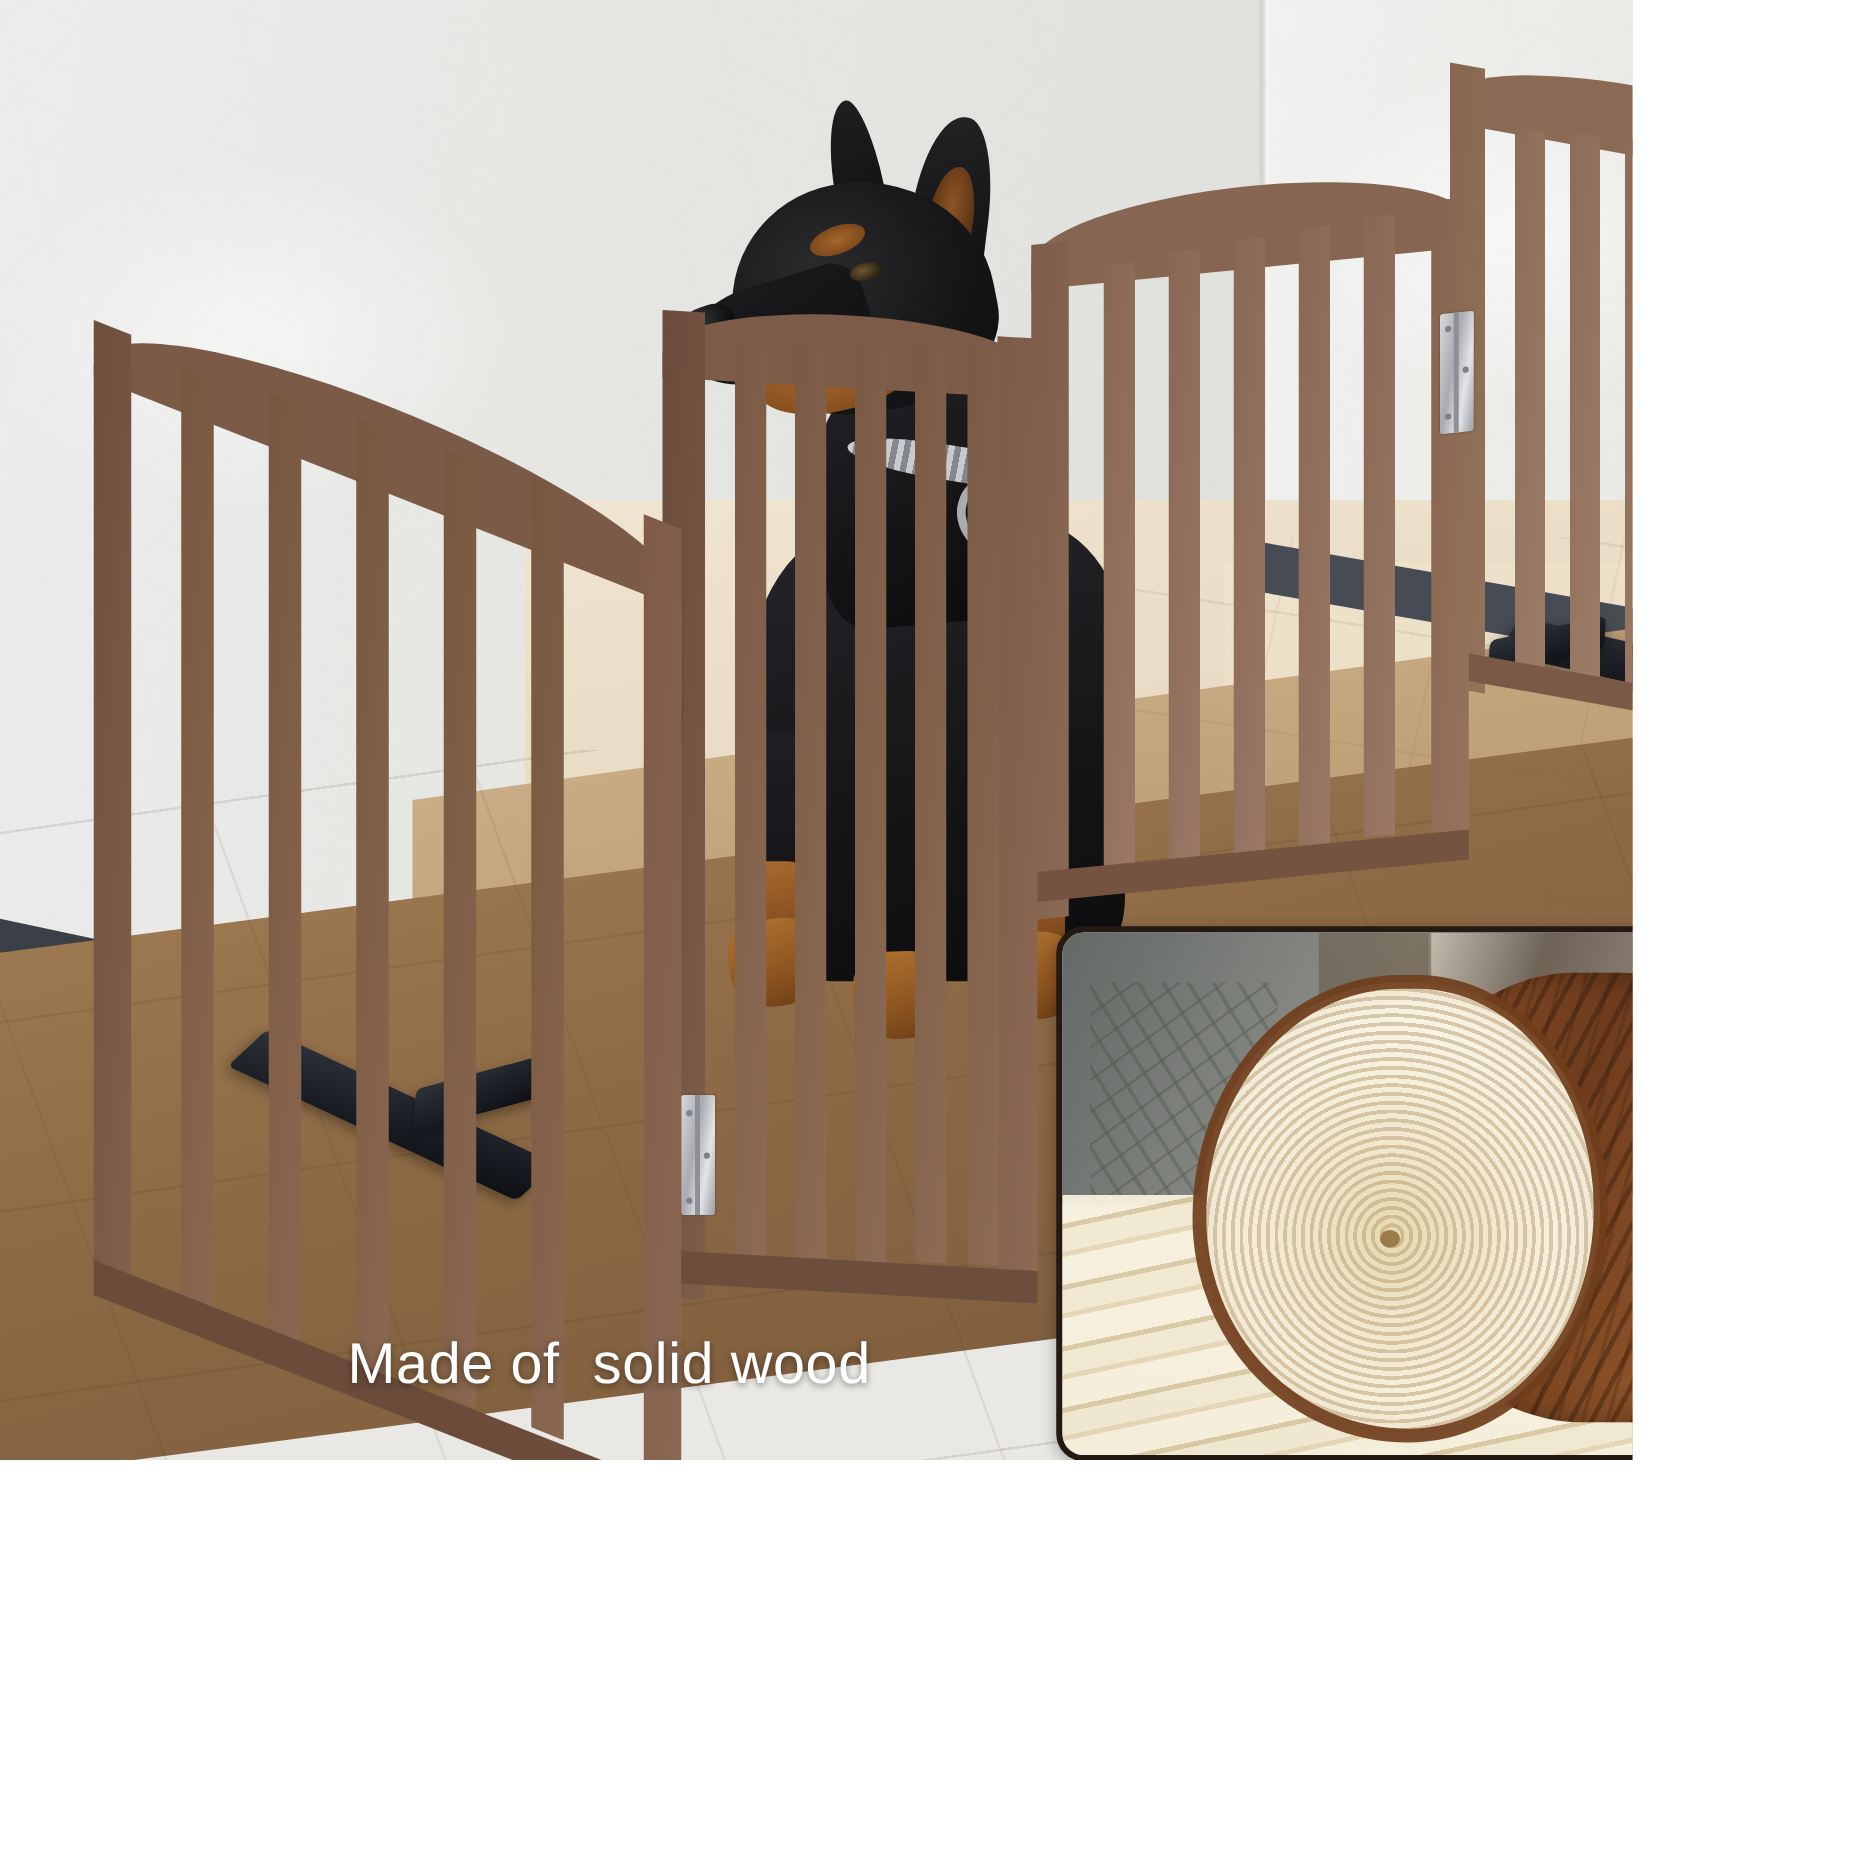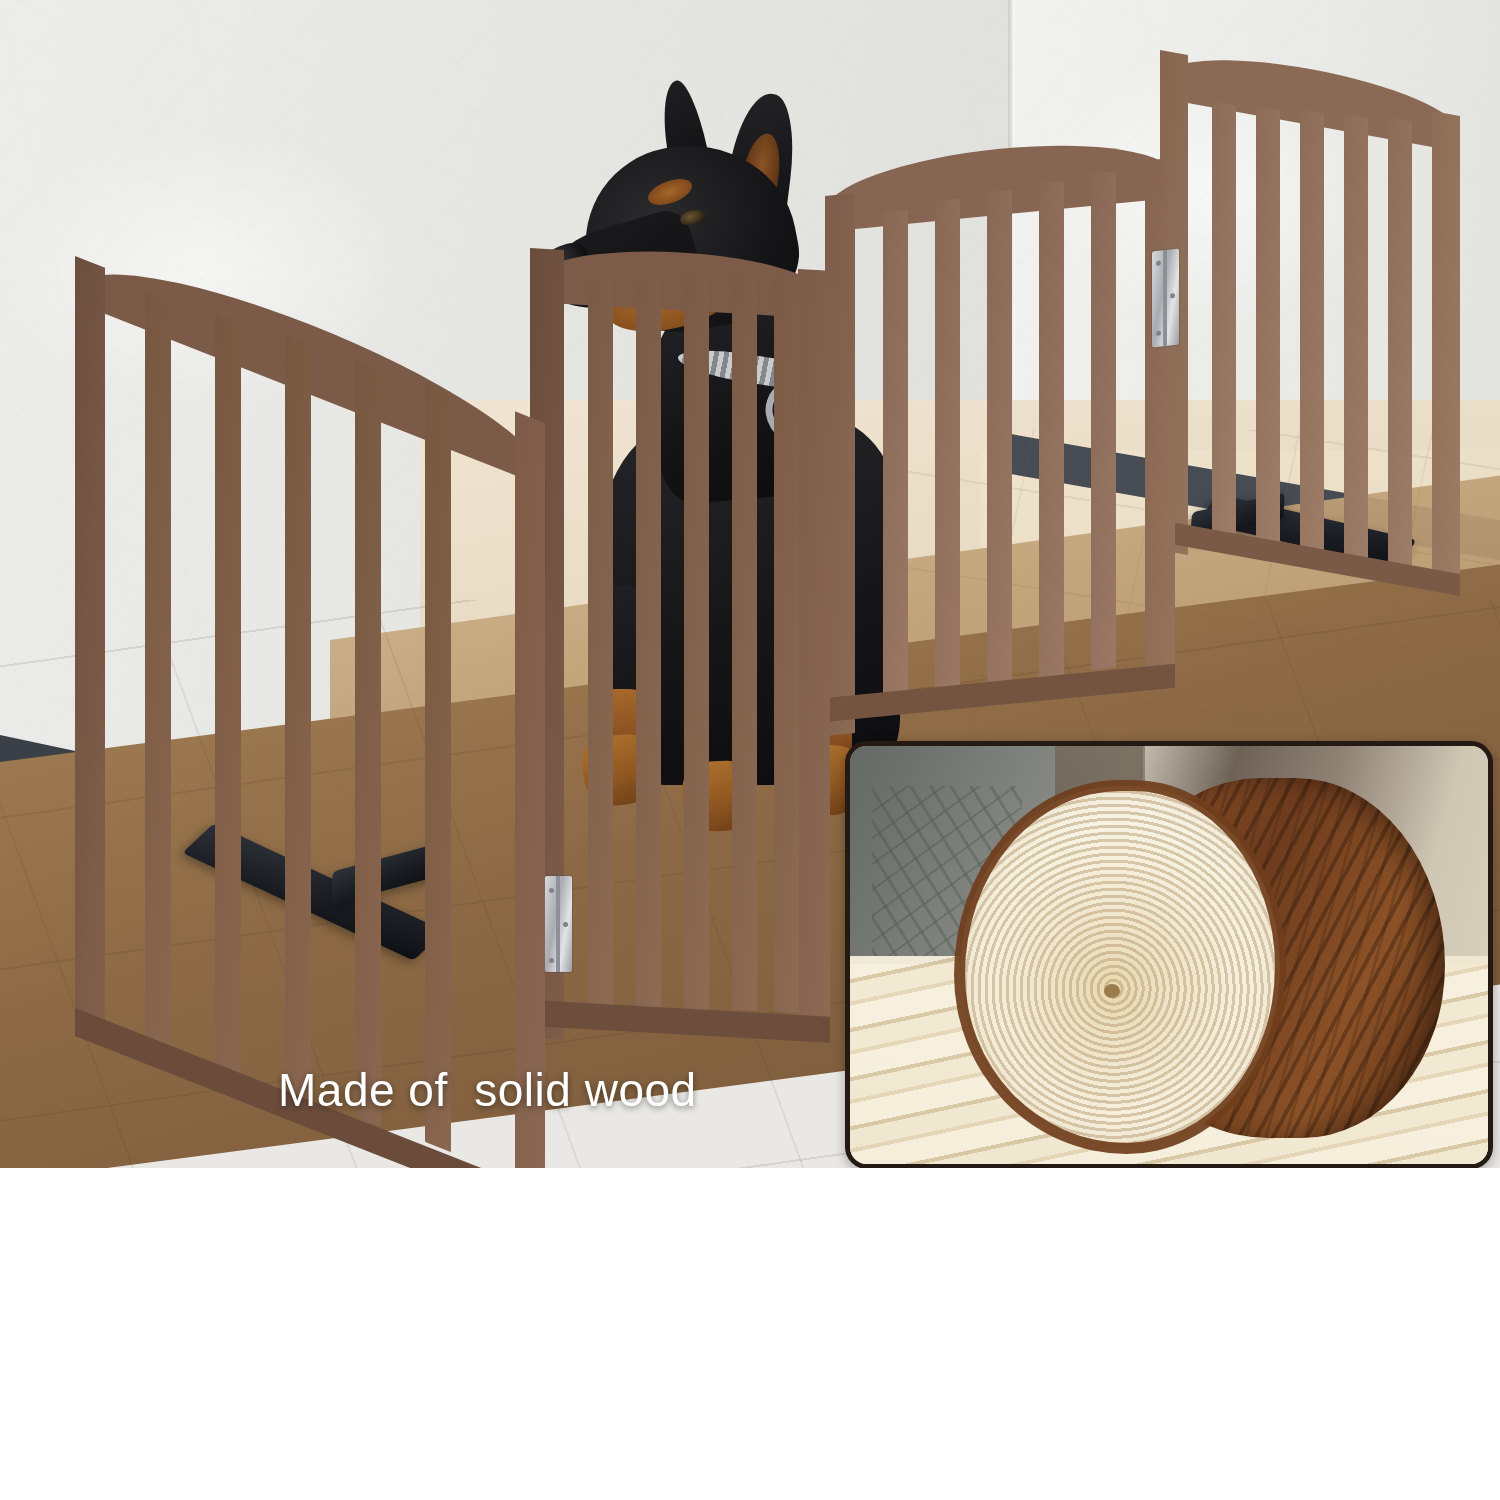--- a/index.html
+++ b/index.html
@@ -3,21 +3,21 @@
 <meta charset="utf-8">
 <style>
   html,body{margin:0;padding:0;background:#ffffff;}
   body{
     width:1500px;height:1500px;overflow:hidden;
     font-family:"Liberation Sans", sans-serif;
   }
   .page{position:relative;width:1500px;height:1500px;background:#fff;}
 
   
-  .hero{position:absolute;left:0;top:0;width:1500px;height:1168px;overflow:hidden;background:#e9e8e5;}
+  .hero{position:absolute;left:0;top:0;width:1306px;height:1168px;overflow:hidden;background:#e9e8e5;}
 
   
   .wall-left{position:absolute;left:0;top:0;width:1012px;height:900px;
     background:
       radial-gradient(ellipse 300px 200px at 20% 30%, rgba(255,255,255,.55), rgba(255,255,255,0) 70%),
       radial-gradient(ellipse 260px 180px at 70% 65%, rgba(200,200,196,.28), rgba(255,255,255,0) 70%),
       linear-gradient(100deg,#ececeb 0%,#e6e6e3 45%,#dfdfdc 100%);
   }
   .wall-right{position:absolute;left:1012px;top:0;width:488px;height:760px;
     background:

